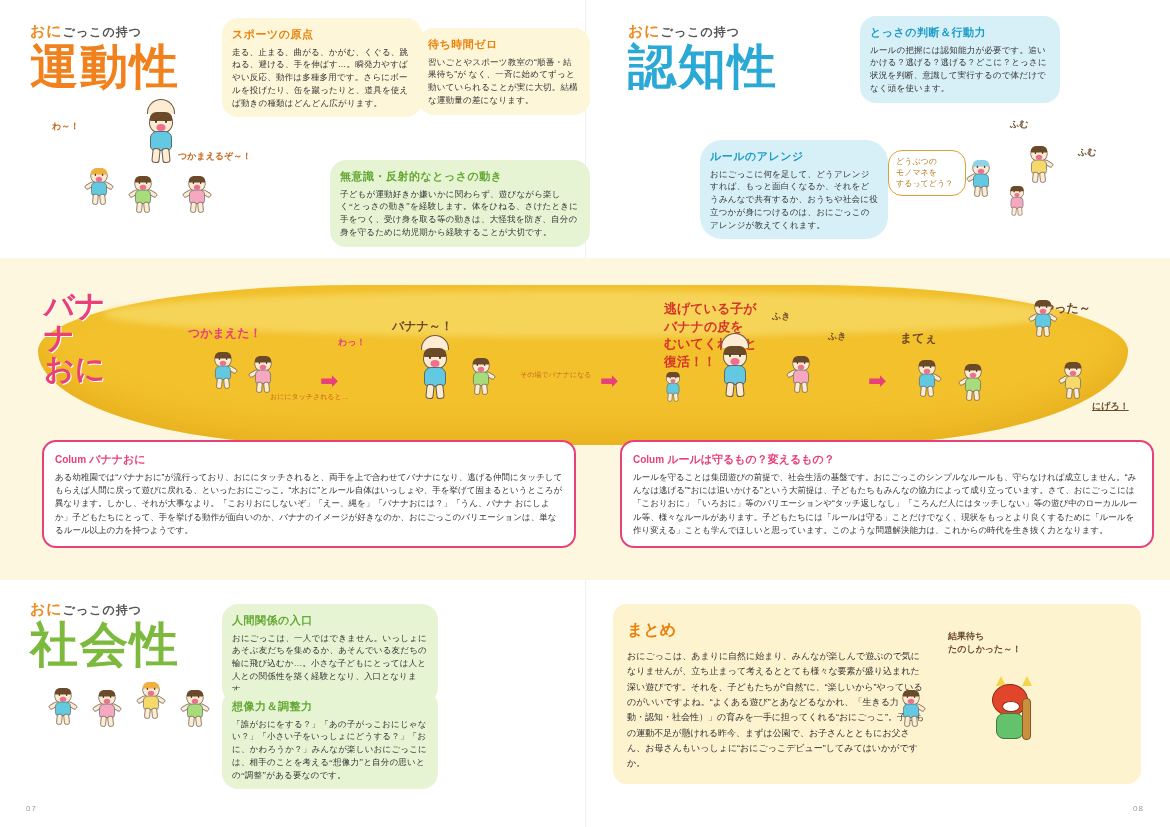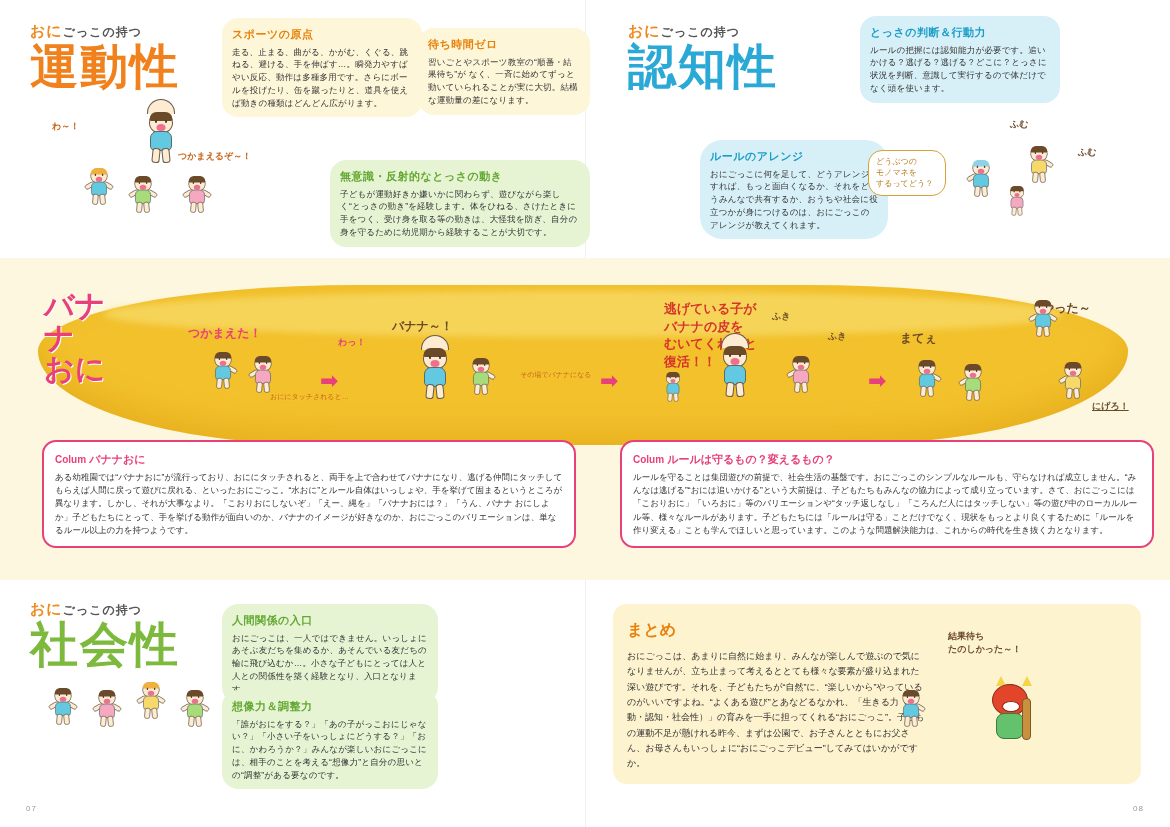--- a/index.html
+++ b/index.html
@@ -25,21 +25,21 @@
   }
   .bubble .btitle{
     display:block;
     font-size:11px;
     font-weight:bold;
     margin-bottom:3px;
     letter-spacing:0.5px;
   }
   .b-yellow{background:#fdf6d8;}
   .b-yellow .btitle{color:#e8820c;}
-  .b-green{background:#e7f4d4;}
+  .b-green{background:#e7f4d4;font-family:Liberation Serif, serif;}
   .b-green .btitle{color:#63a832;}
   .b-cyan{background:#d7f0f8;}
   .b-cyan .btitle{color:#1b9dc8;}
 
   
   .sect{position:absolute;}
   .sect .kicker{
     font-size:12px;font-weight:bold;letter-spacing:1px;white-space:nowrap;
   }
   .sect .kicker .oni{color:#f08a1d;font-size:15px;}
@@ -277,21 +277,21 @@
   <div class="bubble b-cyan" style="left:700px;top:140px;width:168px;border-radius:22px;">
     <span class="btitle">ルールのアレンジ</span>
     <span>おにごっこに何を足して、どうアレンジすれば、もっと面白くなるか、それをどうみんなで共有するか、おうちや社会に役立つかが身につけるのは、おにごっこのアレンジが教えてくれます。</span>
   </div>
 
   <div class="bubble b-cyan" style="left:860px;top:16px;width:180px;">
     <span class="btitle">とっさの判断＆行動力</span>
     <span>ルールの把握には認知能力が必要です。追いかける？逃げる？逃げる？どこに？とっさに状況を判断、意識して実行するので体だけでなく頭を使います。</span>
   </div>
 
-  <div class="think" style="left:868px;top:150px;width:62px;white-space:pre-line;">どうぶつの
+  <div class="think" style="left:888px;top:150px;width:62px;white-space:pre-line;">どうぶつの
 モノマネを
 するってどう？</div>
 
   <div class="sfx dark" style="left:1010px;top:118px;">ふむ</div>
   <div class="sfx dark" style="left:1078px;top:146px;">ふむ</div>
 
   <div class="kid small cap2" style="left:970px;top:160px;width:22px;height:50px;">
     <div class="head">
         <div class="hair"></div>
         <div class="eye l"></div>

